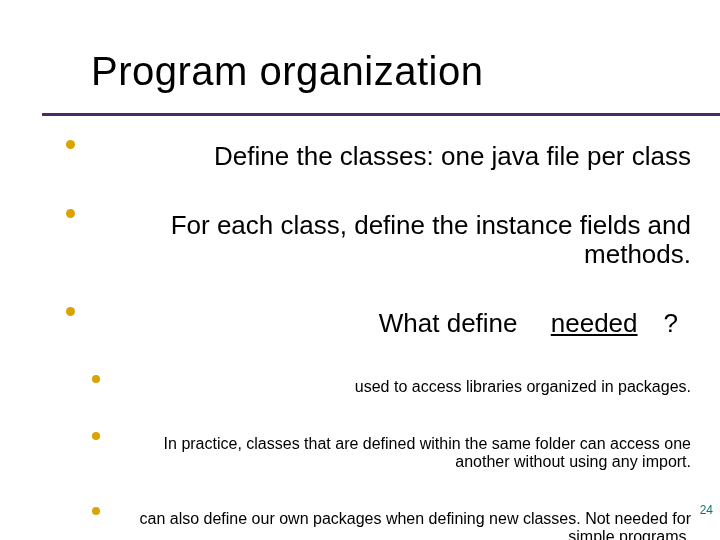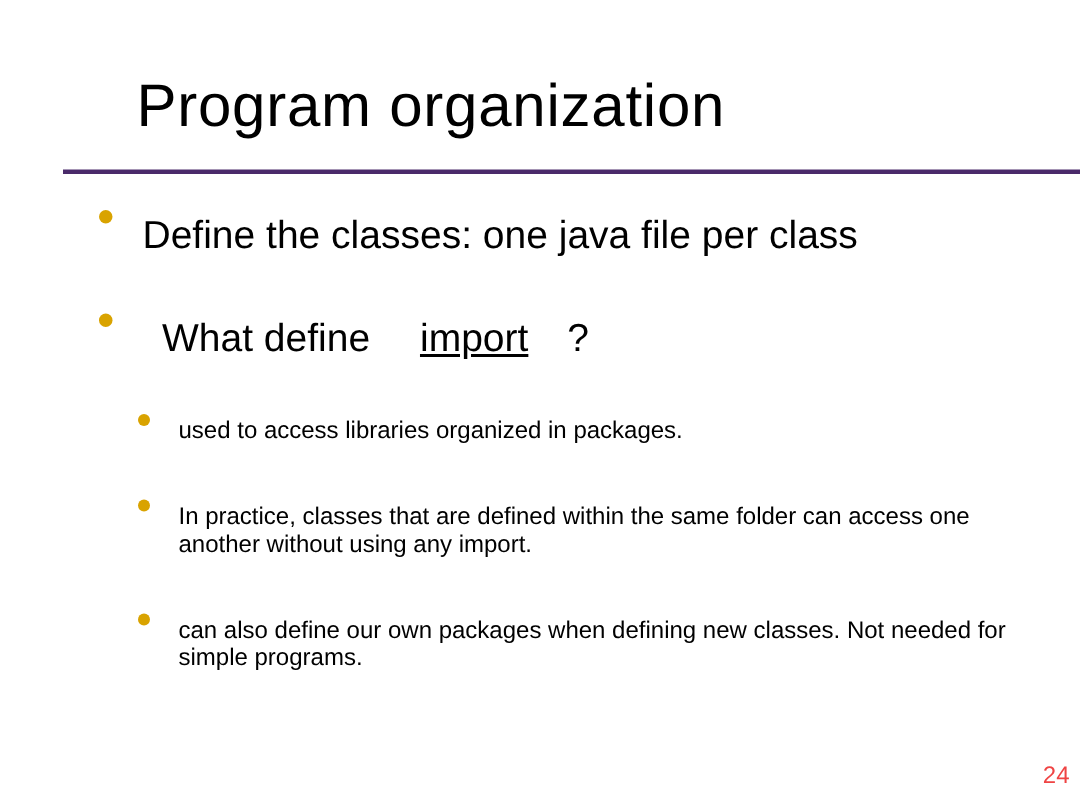--- a/index.html
+++ b/index.html
@@ -25,20 +25,21 @@
   .content {
     padding: 0 16px 0 12px;
     font-size: 26px;
     color: #000;
     line-height: 1.14;
   }
   .item {
     display: flex;
     align-items: flex-start;
     margin-bottom: 0;
+    text-align: right;
   }
   .bullet {
     width: 9px;
     height: 9px;
     background: #d9a300;
     border-radius: 50%;
     flex-shrink: 0;
     margin-top: 11px;
     margin-right: 7px;
     margin-left: 2px;
@@ -51,44 +52,48 @@
     margin-right: 6px;
   }
   .sub {
     font-size: 16px;
   }
   .txt { flex: 1; }
   .underline { text-decoration: underline; }
   .pagenum {
     position: absolute;
     right: 20px;
-    bottom: 26px;
-    font-size: 16px;
-    color: #ef4444;
+    bottom: 36px;
+    font-size: 12px;
+    color: #0f766e;
   }
 </style>
 </head>
 <body>
 
 <div class="title">Program organization</div>
 <div class="rule"></div>
 
 <div class="content">
 
   <div class="item">
     <span class="bullet"></span>
     <span class="txt">Define the classes: one java file per class</span>
   </div>
 
+  <div class="item">
+    <span class="bullet"></span>
+    <span class="txt">For each class, define the instance fields and methods.</span>
+  </div>
 
 
   <div class="item">
     <span class="bullet"></span>
     <span class="txt">
-      <span>What define </span><span class="underline">import</span><span>?</span>
+      <span>What define </span><span class="underline">needed</span><span>?</span>
     </span>
   </div>
 
   <div class="item sub">
     <span class="bullet"></span>
     <span class="txt">used to access libraries organized in packages.</span>
   </div>
 
   <div class="item sub">
     <span class="bullet"></span>

